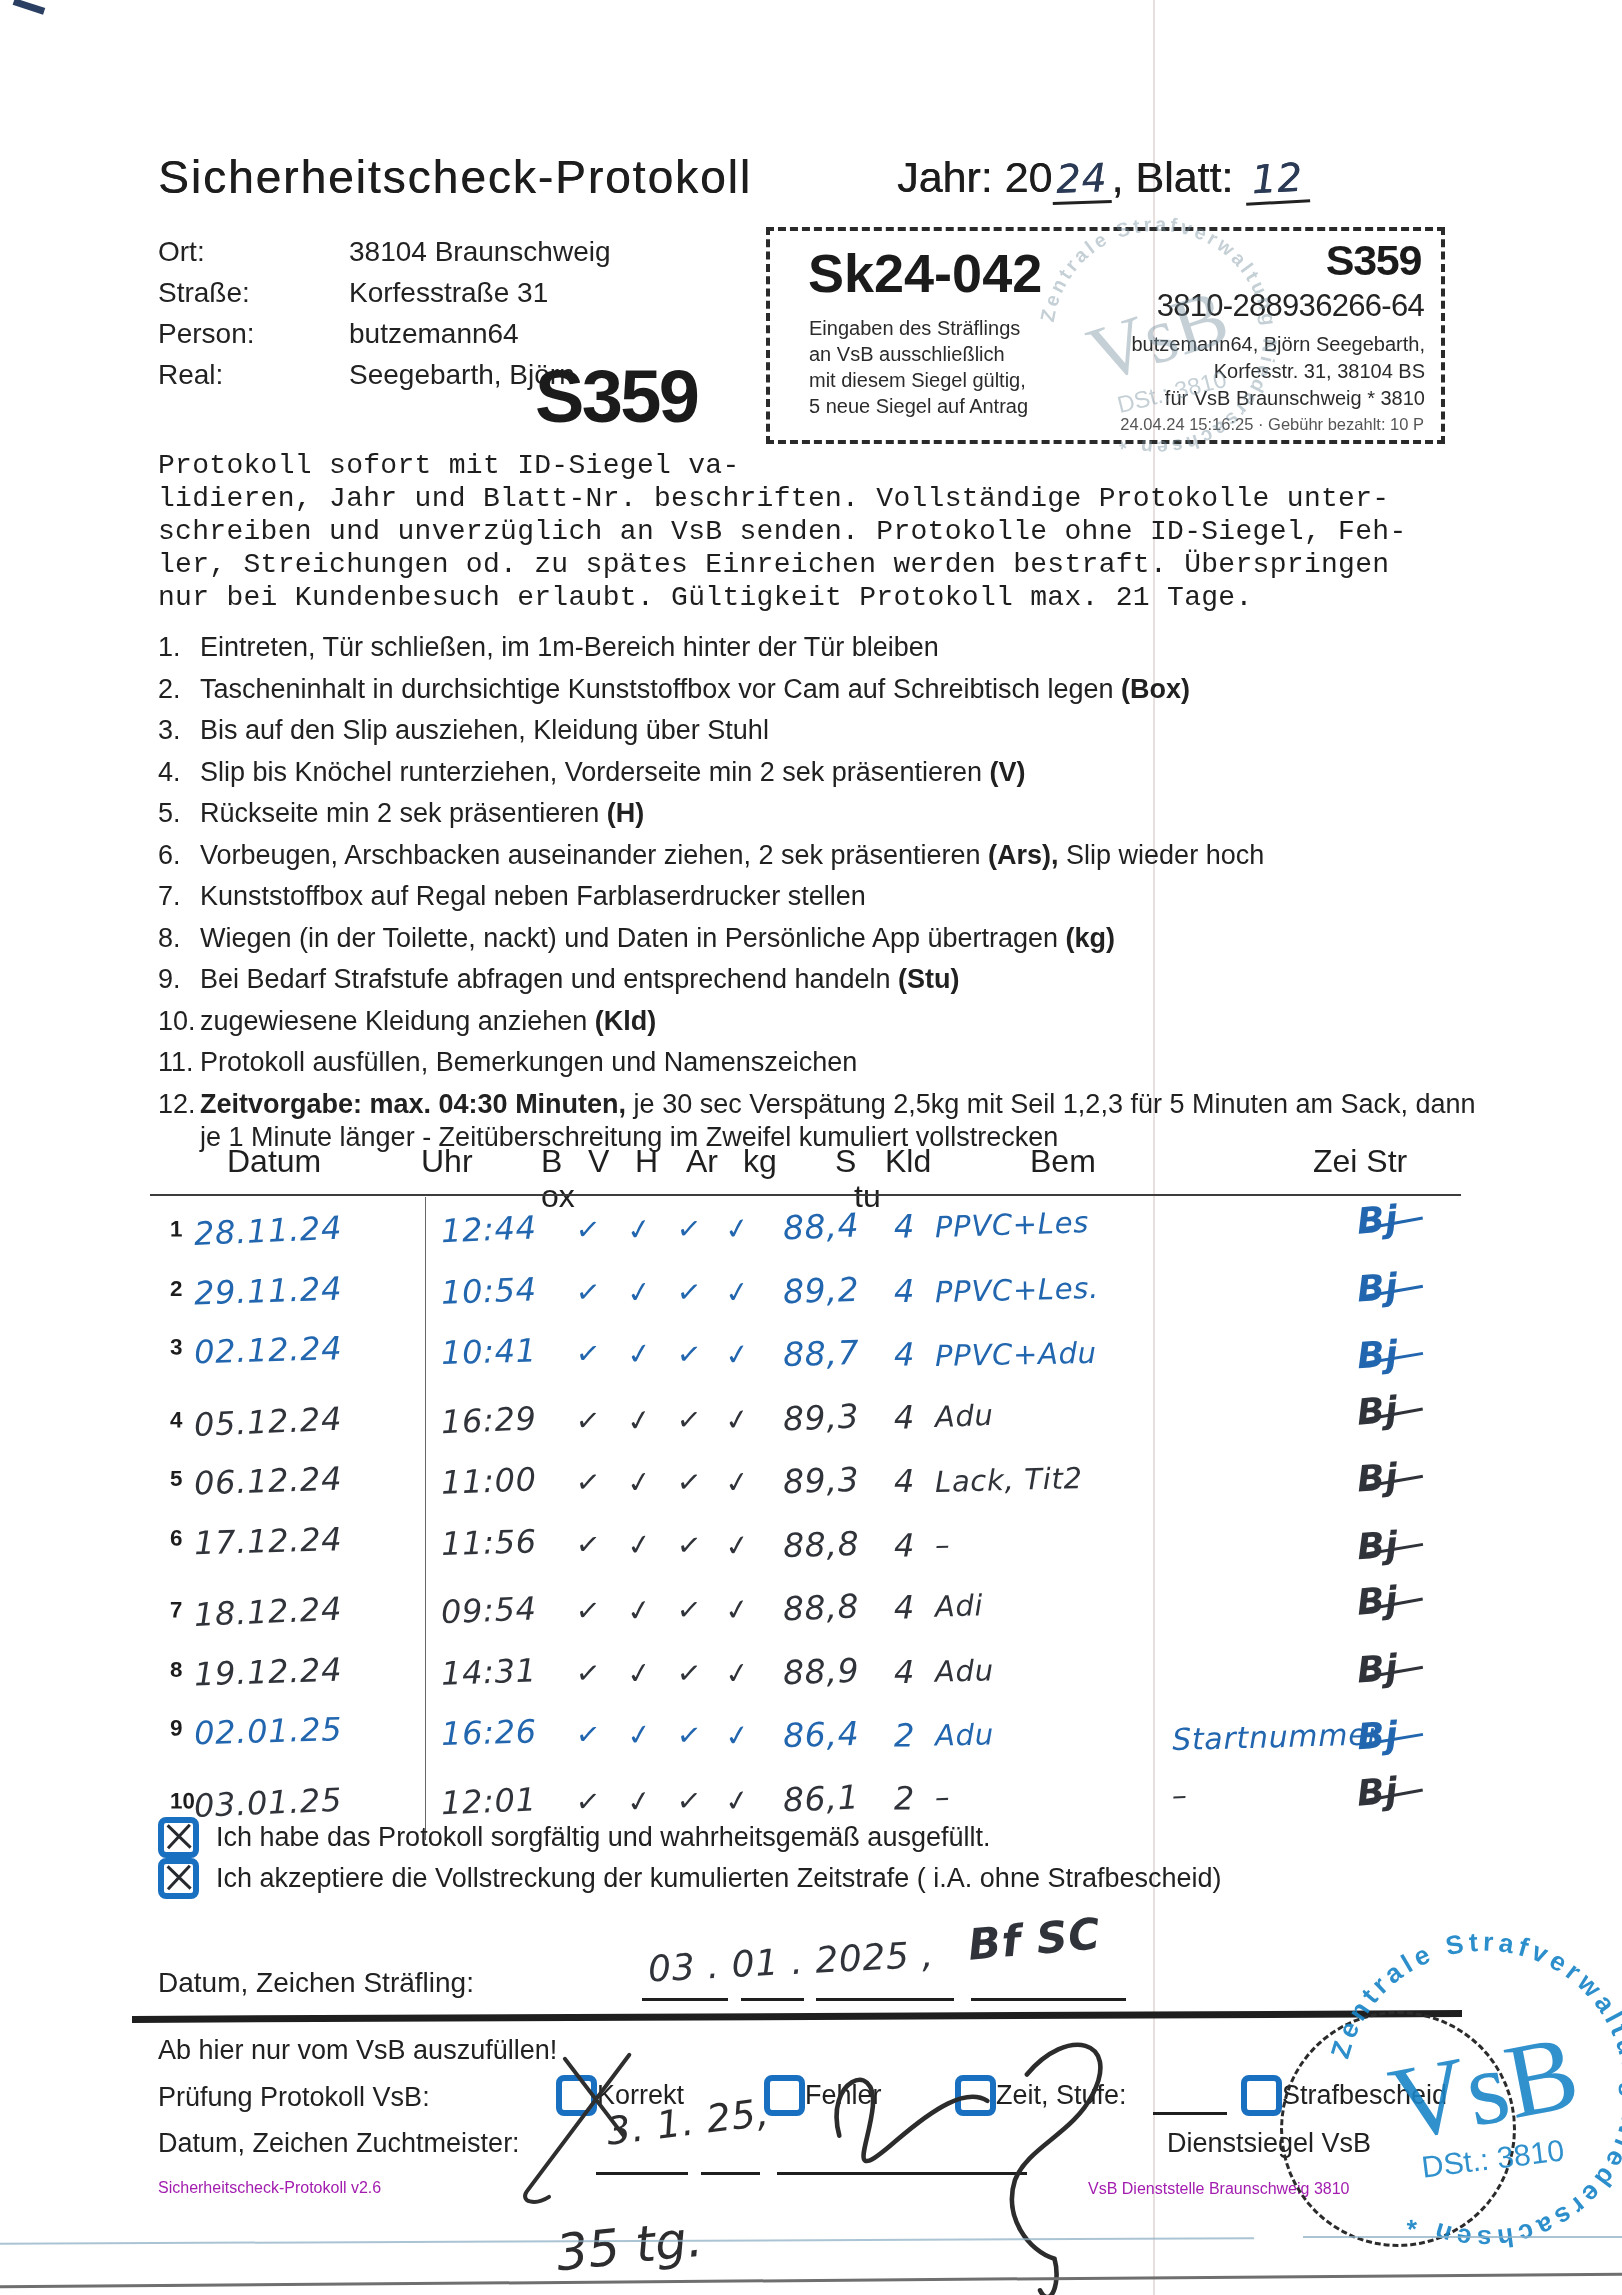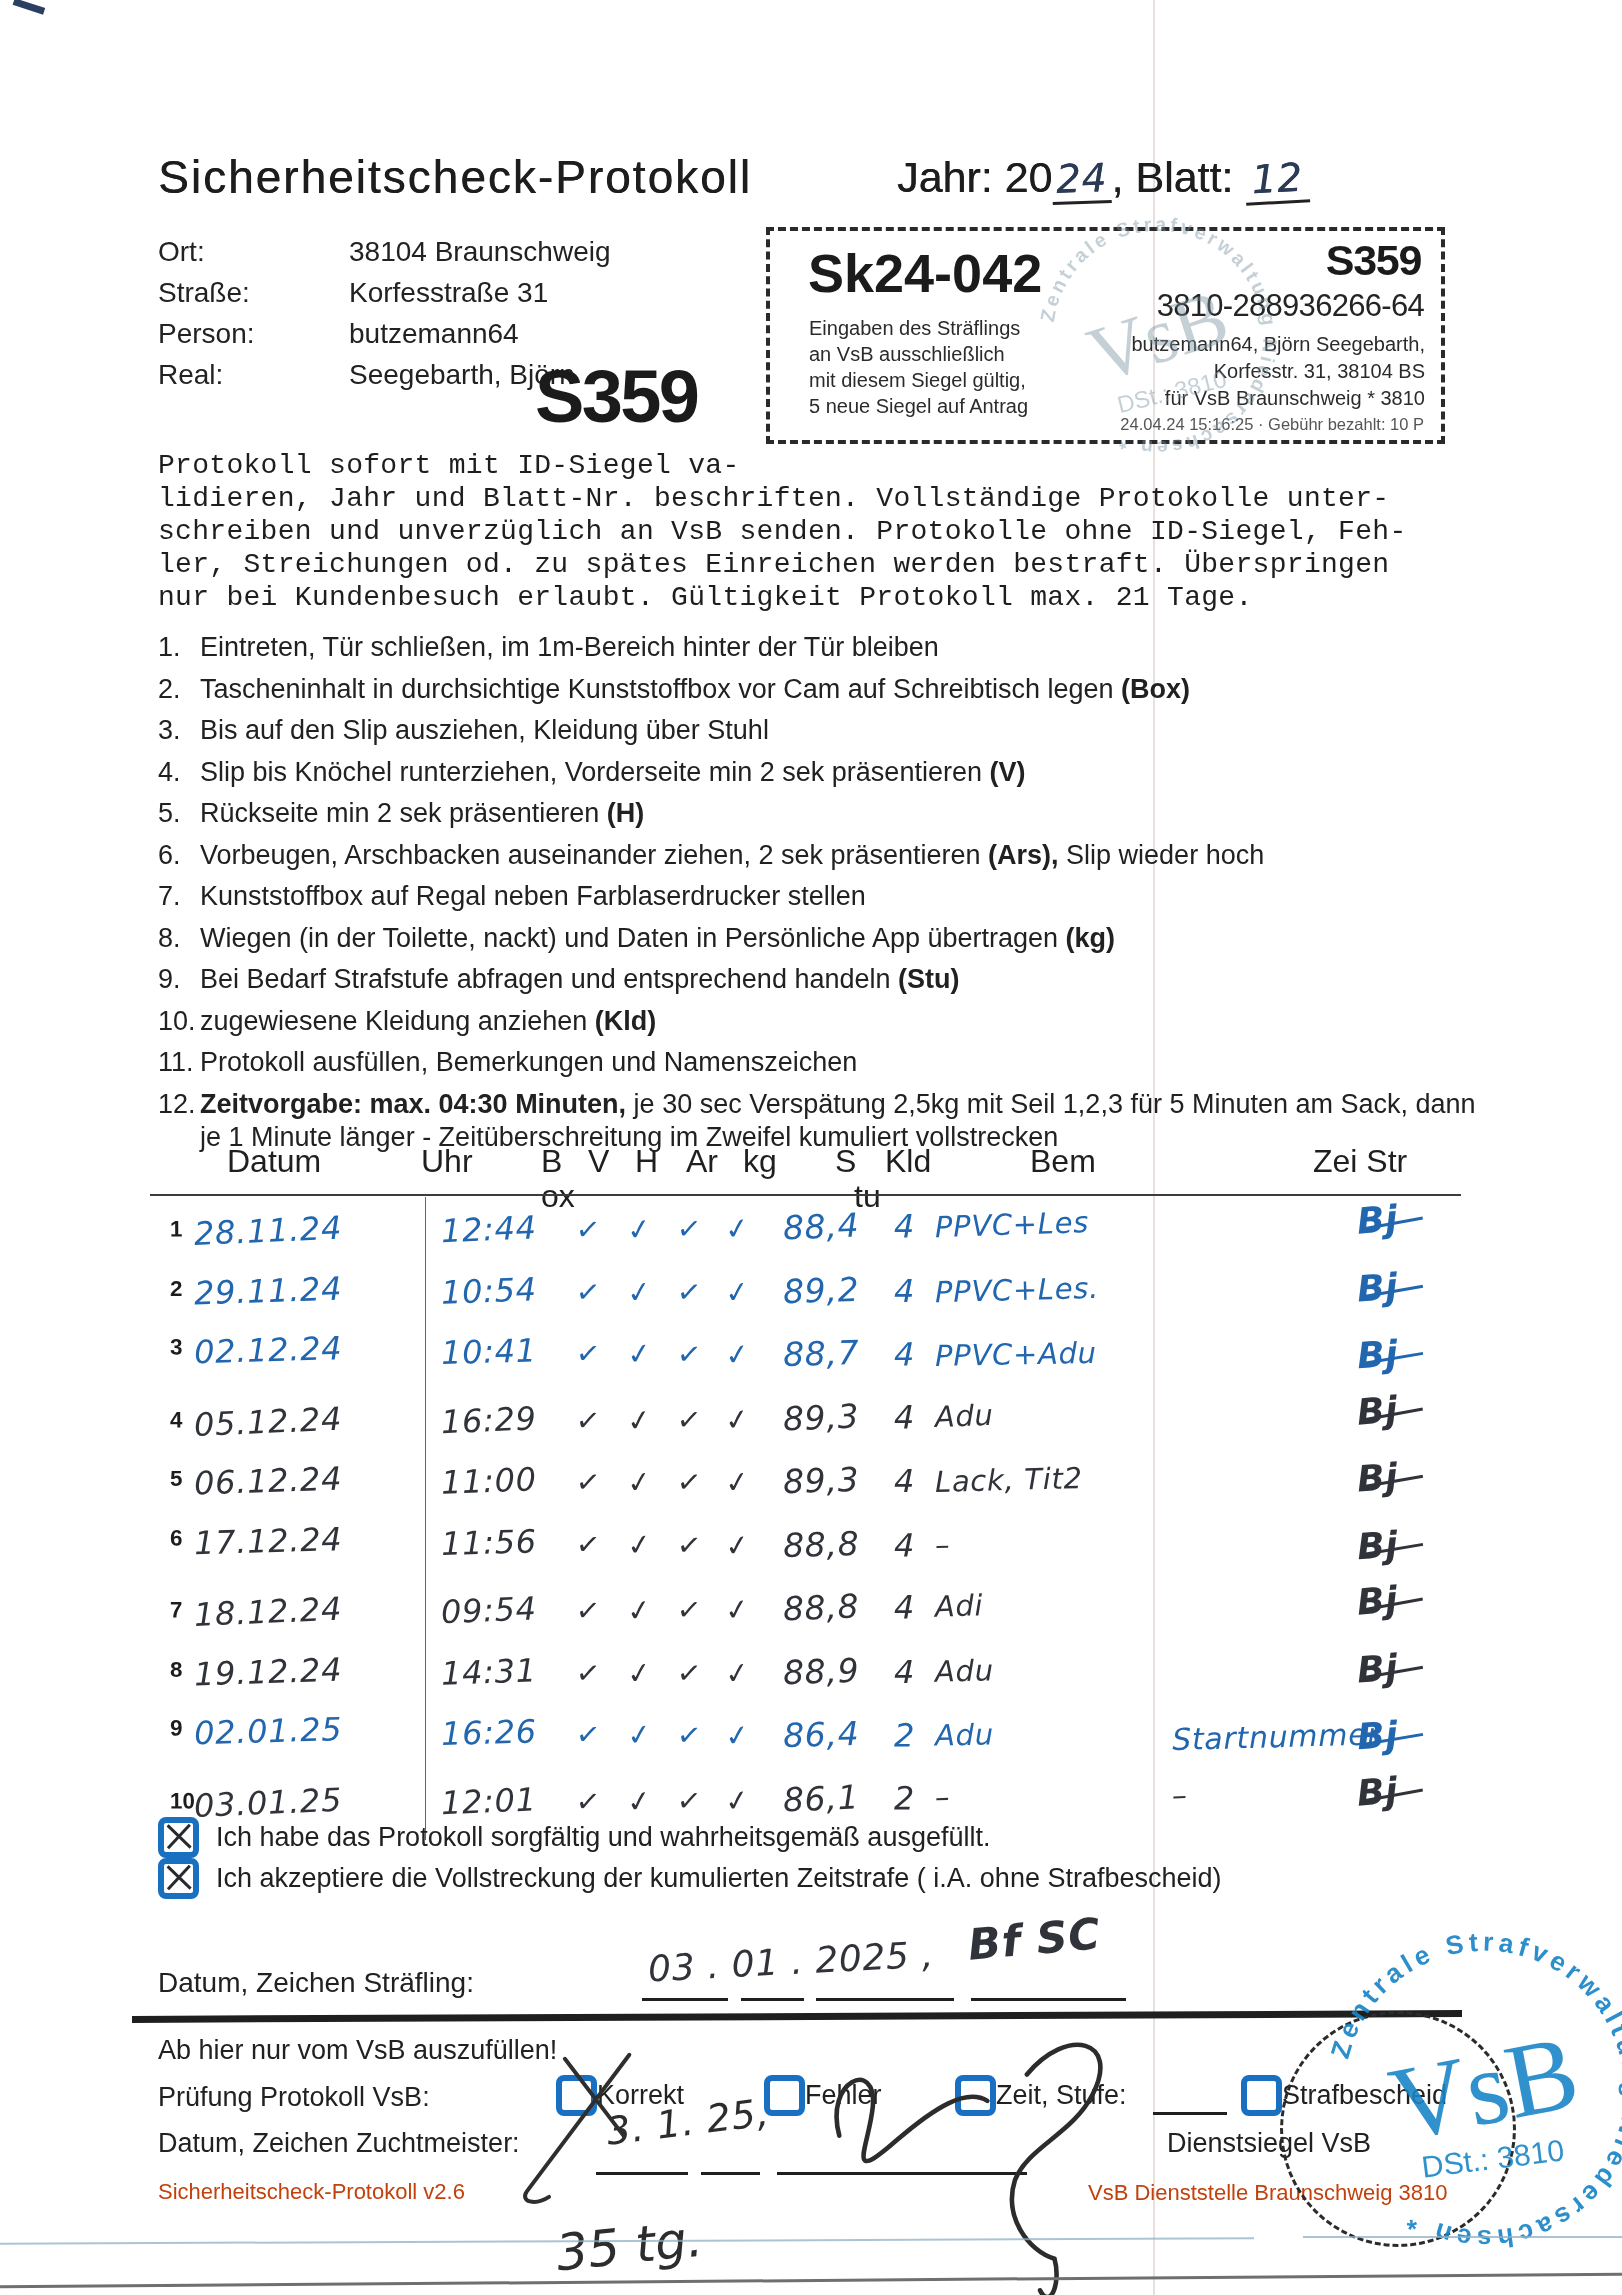--- a/index.html
+++ b/index.html
@@ -44,21 +44,21 @@
                 background:currentColor;transform:rotate(-6deg);}
   
   .cbx{width:29px;height:29px;border:6px solid #1a70c0;border-radius:8px;position:relative;flex:0 0 auto;}
   .cbx.checked::before,.cbx.checked::after{content:"";position:absolute;left:-1.3px;top:12px;width:32px;height:3.3px;
       background:#26292e;}
   .cbx.checked::before{transform:rotate(44deg);}
   .cbx.checked::after{transform:rotate(-47deg);}
   .conf-row{display:flex;align-items:center;gap:17px;font-size:27px;color:#212121;height:41px;}
   .opt{position:absolute;display:flex;align-items:center;gap:0;font-size:27px;color:#212121;}
   .label41{font-size:27px;color:#212121;}
-  .label33{font-size:22px;color:#c2410c;text-align:right;}
+  .label33{font-size:16px;color:#a21caf;text-align:right;}
   .uline{position:absolute;border-bottom:3.3px solid #1f1f1f;height:0;}
   .rule-thin{position:absolute;background:#3c3c3c;}
   .rule-thick{position:absolute;background:#1f1f1f;height:7.2px;transform:rotate(-0.25deg);}
   .crease{position:absolute;top:0;width:2px;height:2295px;background:rgba(214,196,196,0.55);}
   .scanline{position:absolute;height:2px;}
   .dashed-circle{position:absolute;border:3.3px dashed #2b2b2b;border-radius:50%;}
   .corner-mark{position:absolute;background:#2b3f63;transform:rotate(18deg);}
   .hw-big{font-family:"DejaVu Sans",sans-serif;font-style:italic;color:#2d2d30;}
 </style>
 </head>

